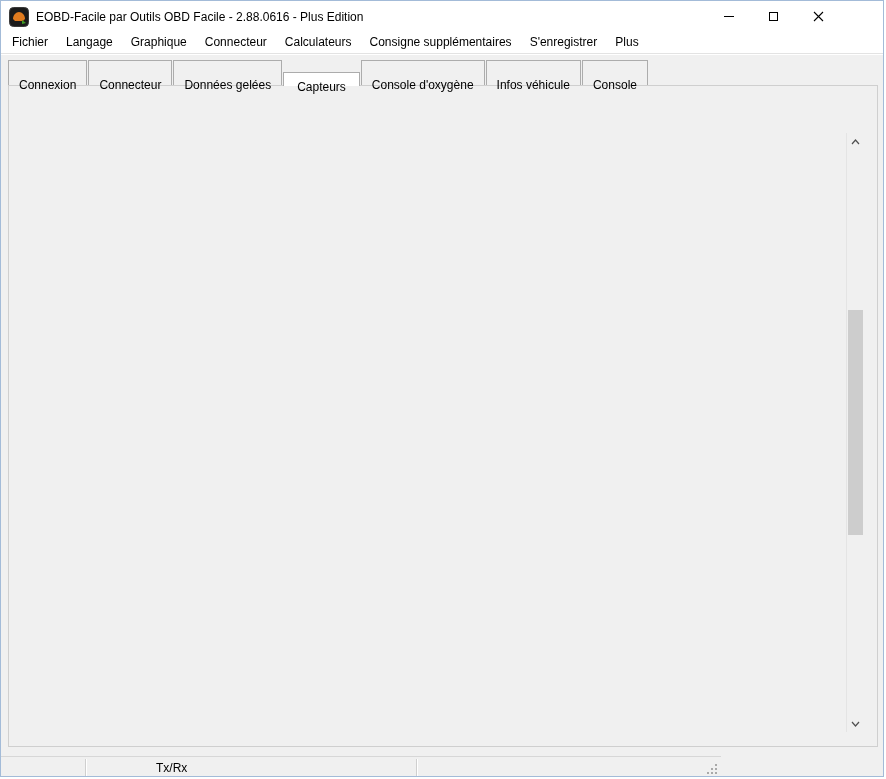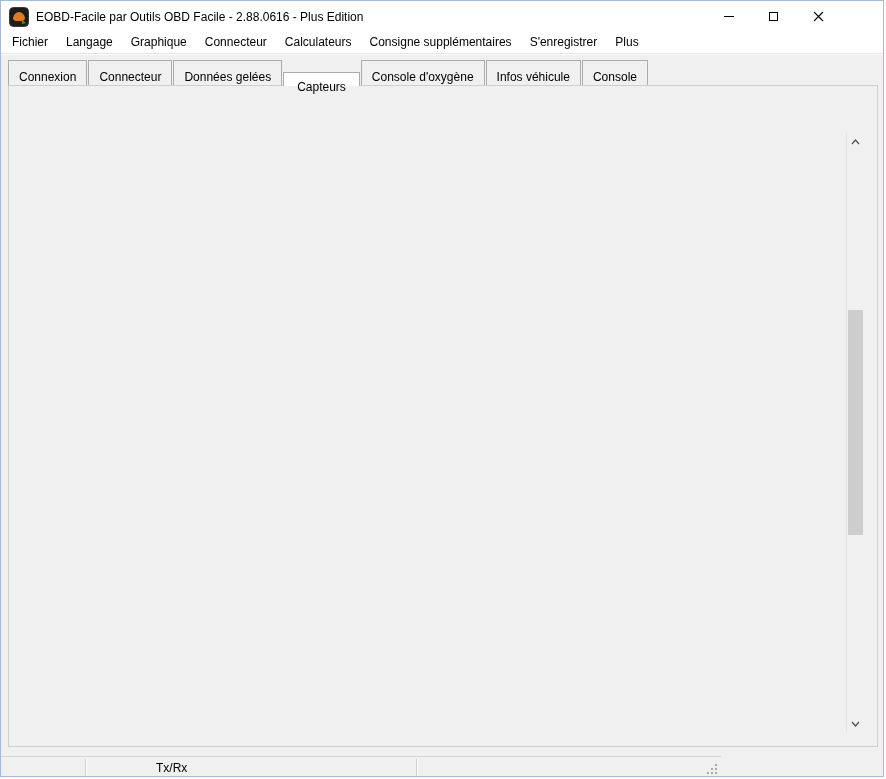--- a/index.html
+++ b/index.html
@@ -18,21 +18,21 @@
 
   
   .menubar { position:absolute; left:0; top:31px; width:884px; height:22px; background:#fff; display:flex; align-items:center; padding-left:2px; border-bottom:1px solid #e3e3e3; }
   .menu-item { padding:0 9px; line-height:21px; cursor:default; }
 
   
   .client { position:absolute; left:0; top:54px; width:884px; height:723px; background:#f0f0f0; }
 
   
   .tabs { position:absolute; left:7px; top:5px; display:flex; align-items:flex-end; z-index:3; }
-  .tab { height:25px; line-height:24px; padding:4px 10px; background:#f0f0f0; border:1px solid #acacac; border-bottom:none; margin-right:1px; white-space:nowrap; }
+  .tab { height:25px; line-height:24px; padding:12px 10px; background:#f0f0f0; border:1px solid #acacac; border-bottom:none; margin-right:1px; white-space:nowrap; }
   .tab.active { height:14px; line-height:28px; padding:0 13px; background:#fff; position:relative; top:1px; z-index:4; }
 
   
   .panel { position:absolute; left:7px; top:30px; width:870px; height:662px; background:#f0f0f0; border:1px solid #cfcfcf; z-index:1; }
 
   
   .btn { position:absolute; top:41px; height:25px; background:linear-gradient(#efefef,#e2e2e2); border:1px solid #a3a3a3; display:flex; align-items:center; justify-content:center; font-size:12px; gap:6px; cursor:default; }
   .btn-lire { left:19px; width:139px; }
   .btn-coherence { left:166px; width:146px; }
   .btn-graph { left:586px; width:137px; }

